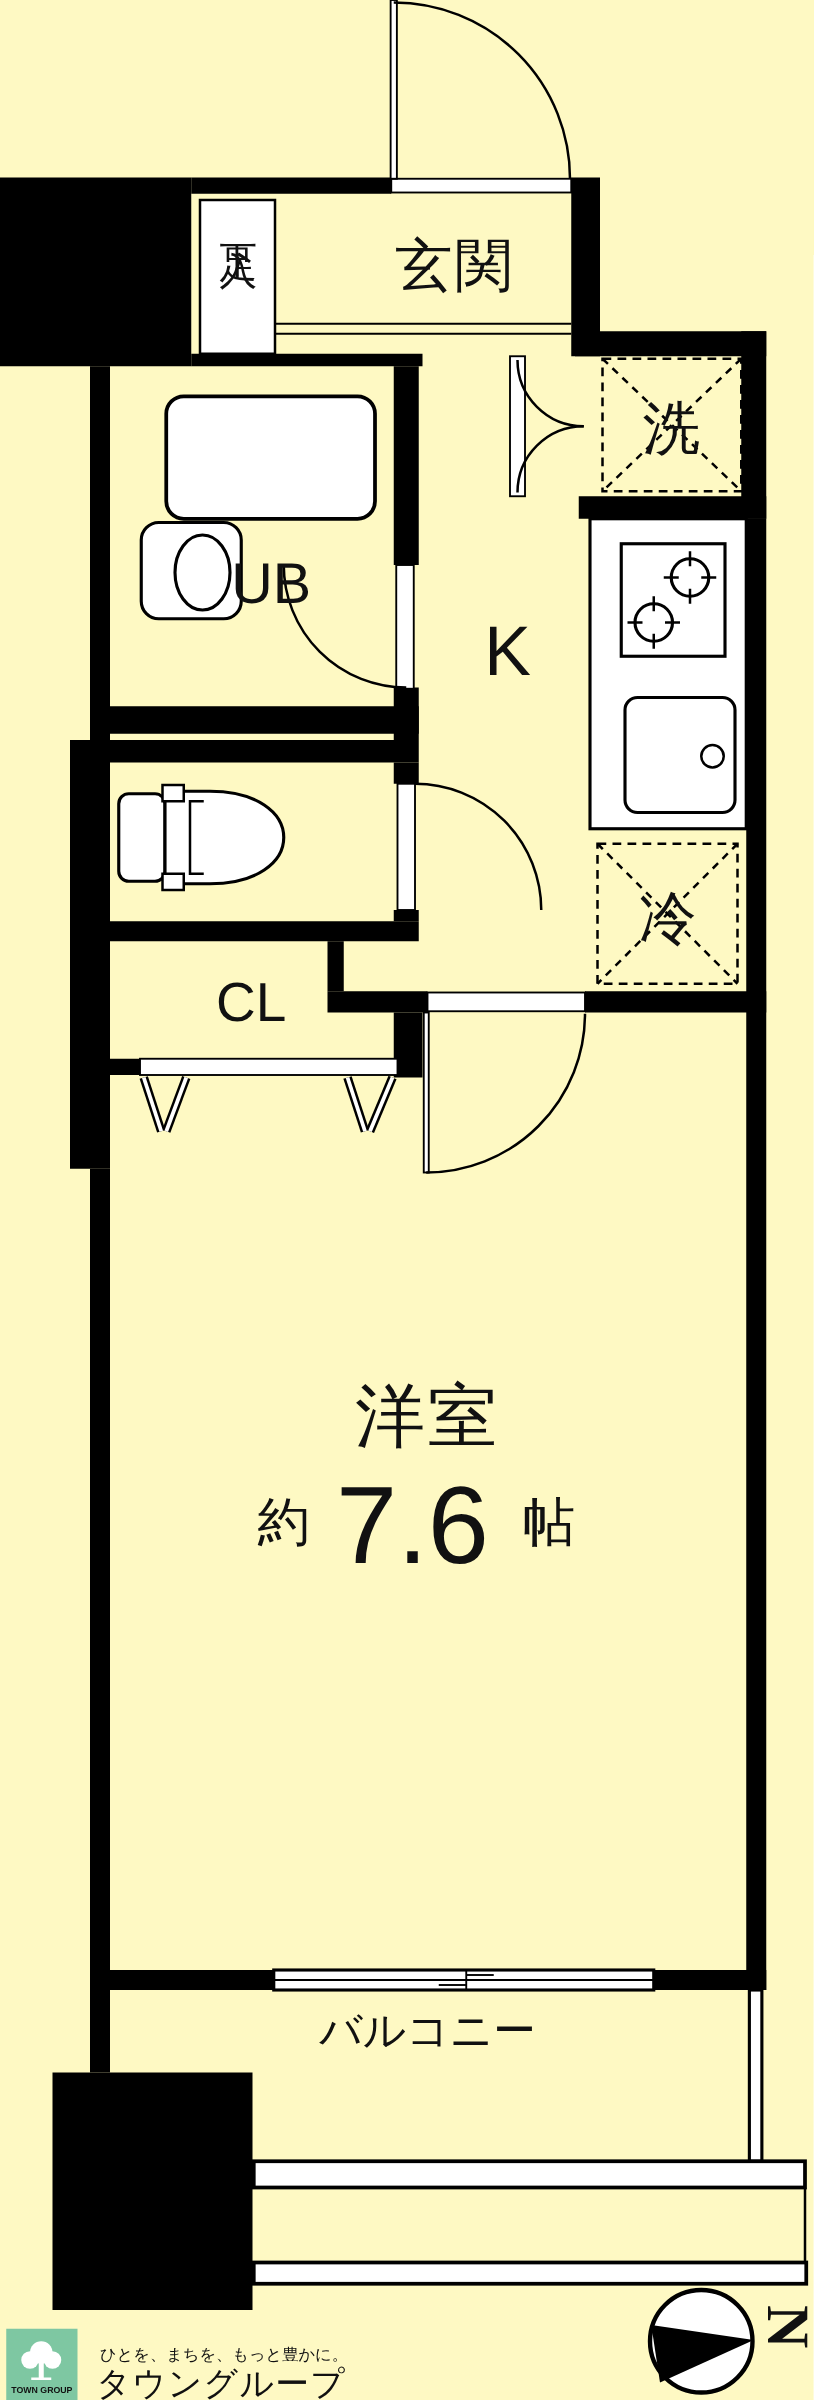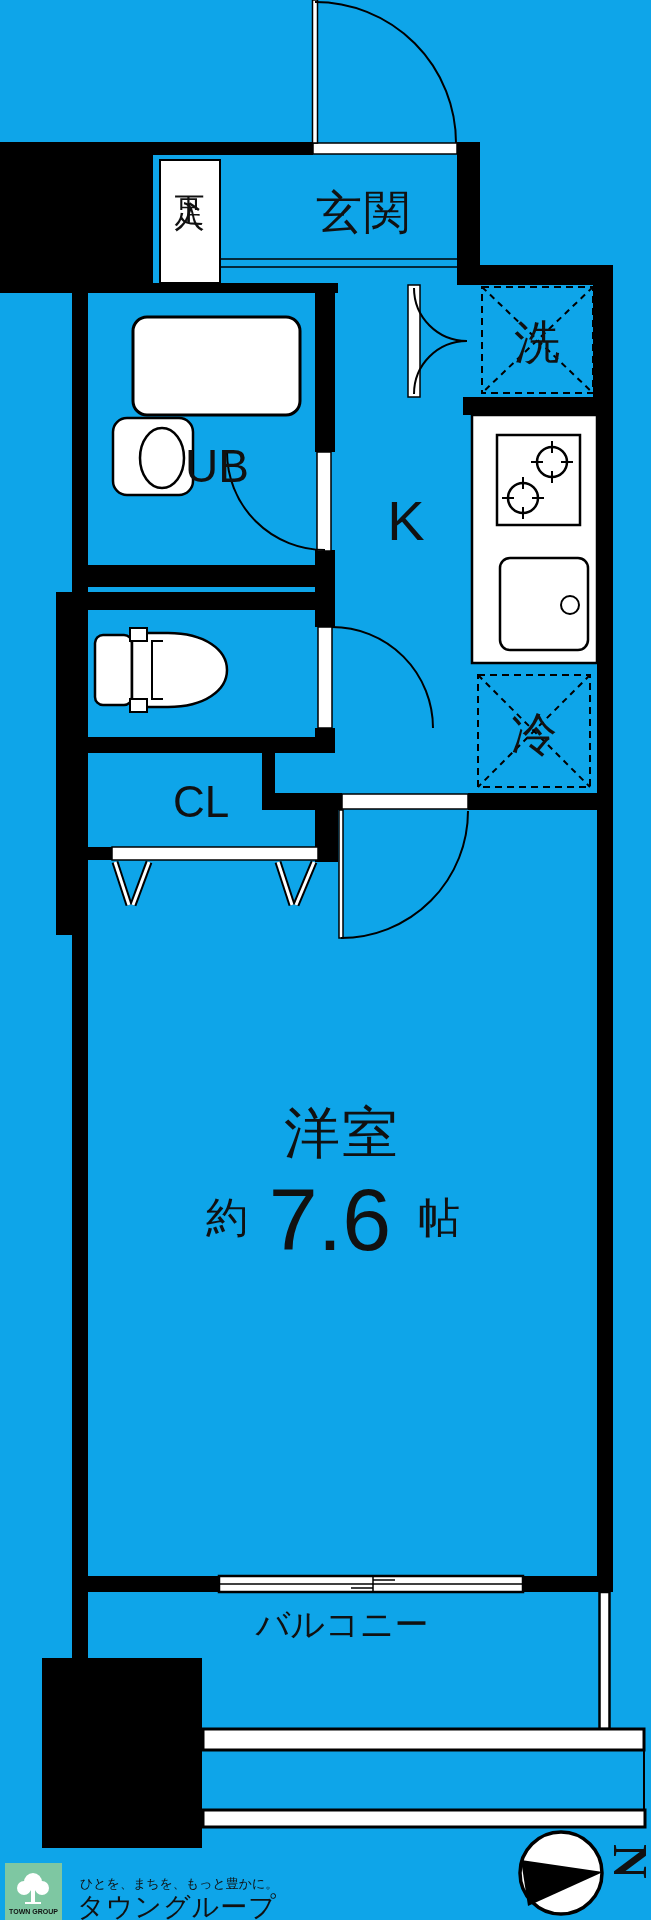--- a/index.html
+++ b/index.html
@@ -1,16 +1,16 @@
 <!DOCTYPE html>
 <html><head>
 <meta charset="utf-8">
 <style>
   html,body{margin:0;padding:0;background:#ffffff;}
-  .stage{position:relative;width:651px;height:1920px;background:#0ea5e9;overflow:hidden;
+  .stage{position:relative;width:651px;height:1920px;background:#fef9c3;overflow:hidden;
          font-family:"Liberation Sans", sans-serif;}
   svg{position:absolute;left:0;top:0;}
   text{font-family:"Liberation Sans", sans-serif;fill:#111;}
   .jp{letter-spacing:2px;}
   .vert{writing-mode:vertical-rl;text-orientation:upright;letter-spacing:2px;}
   .serif{font-family:"Liberation Serif", serif;}
 </style>
 </head>
 <body>
 

